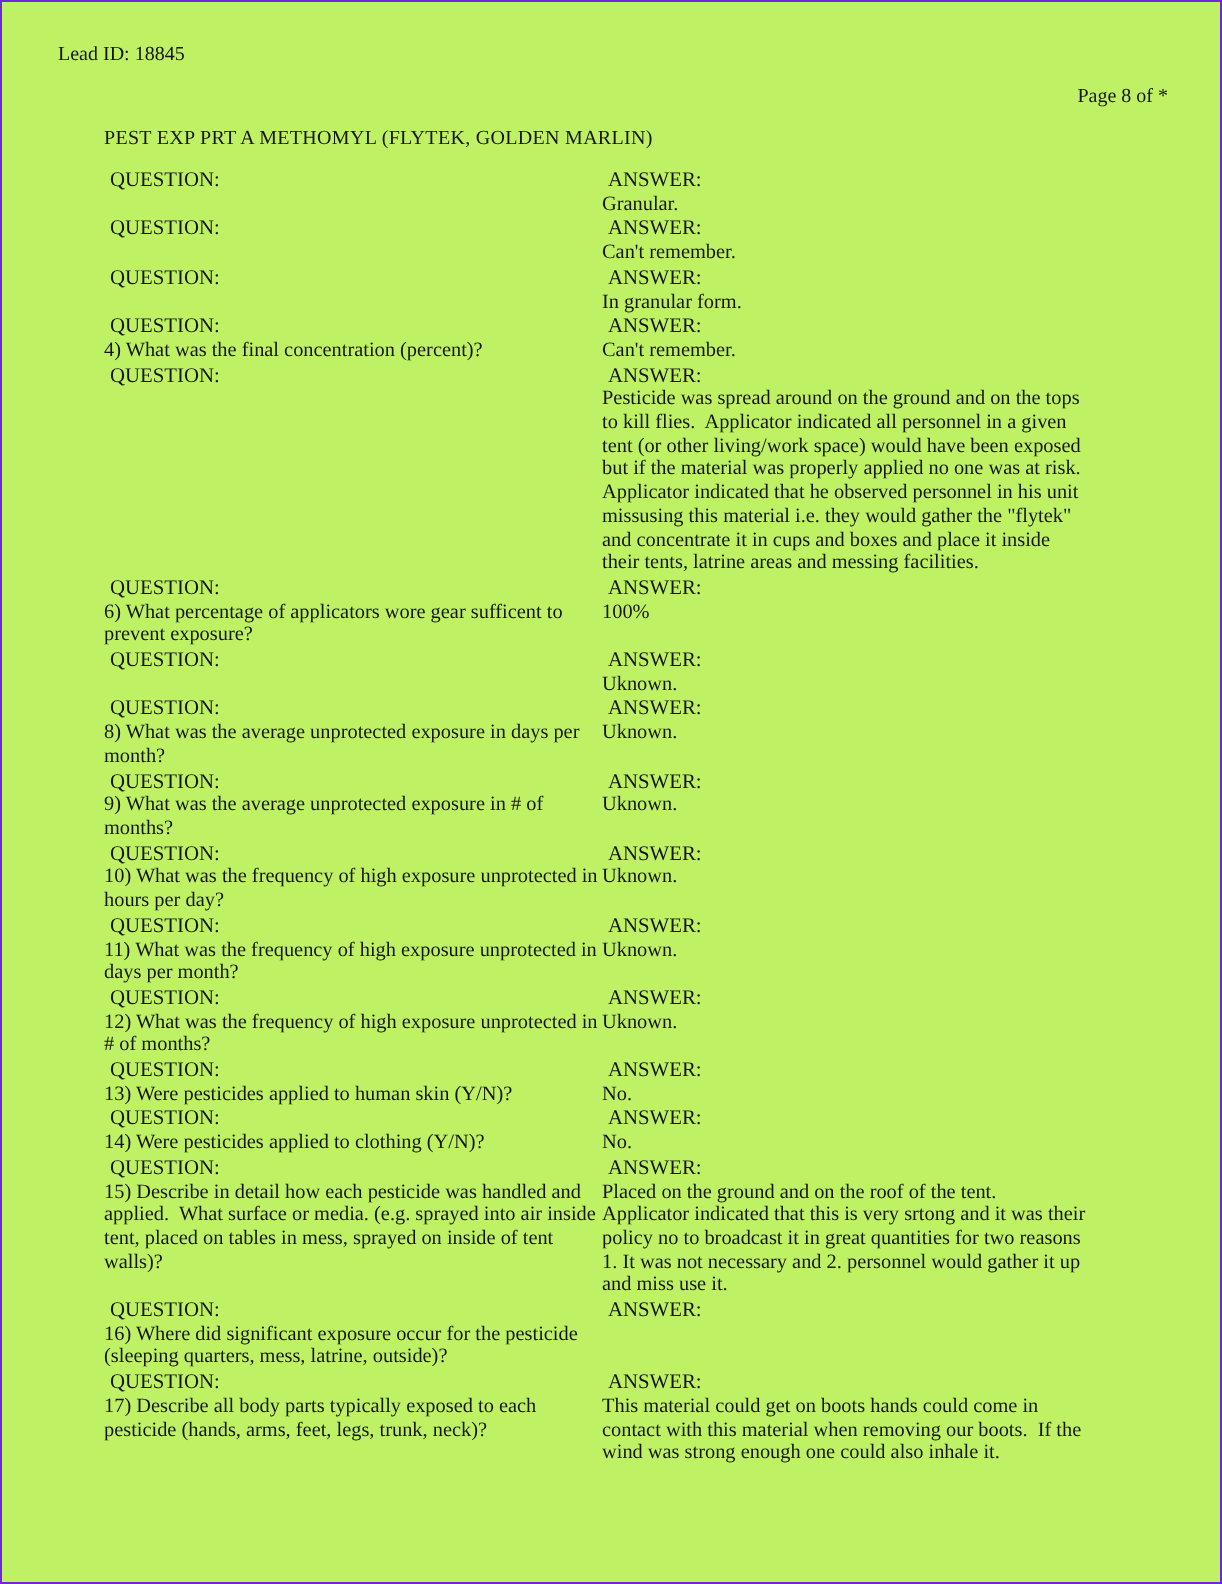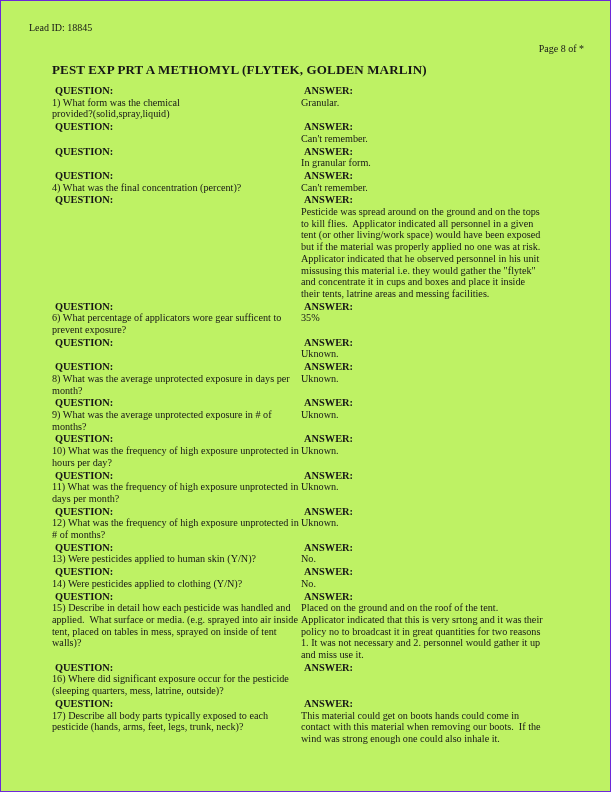--- a/index.html
+++ b/index.html
@@ -9,48 +9,46 @@
     background:#bef264;
     border:1px solid #6d28d9;
     overflow:hidden;
     font-family:"Liberation Serif", serif;
     color:#161616;
   }
   .hdr-left{position:absolute;left:28px;top:21px;font-size:10px;line-height:12px;}
   .hdr-right{position:absolute;right:26px;top:21px;font-size:10px;line-height:12px;margin-top:21px;}
   .doc-title{
     position:absolute;left:51px;top:62px;
-    font-weight:bold;font-size:13px;letter-spacing:0.15px;line-height:13px;
+    font-weight:normal;font-size:10px;letter-spacing:0.15px;line-height:13px;
     white-space:pre;
   }
   .qa-list{position:absolute;left:51px;top:84px;right:22px;}
   .qa-row{display:flex;margin-bottom:1px;}
   .q-col{flex:0 0 249px;width:249px;min-width:0;}
   .a-col{flex:1;min-width:0;}
   .qa-label{
-    font-weight:bold;font-size:10.4px;line-height:11.7px;
+    font-weight:normal;font-size:10.4px;line-height:11.7px;
     padding-left:3px;white-space:pre;
   }
   .qa-text{
     font-size:10.2px;line-height:11.7px;white-space:pre;
   }
 </style>
 </head>
 <body>
 
 <div class="page">
   <div class="hdr-left">Lead ID: 18845</div>
   <div class="hdr-right">Page 8 of  *</div>
   <div class="doc-title">PEST EXP PRT A METHOMYL (FLYTEK, GOLDEN MARLIN)</div>
   <div class="qa-list" id="qa-list">
       <div class="qa-row">
         <div class="q-col">
           <div class="qa-label">QUESTION:</div>
-          <div class="qa-text">1) What form was the chemical
-provided?(solid,spray,liquid)</div>
         </div>
         <div class="a-col">
           <div class="qa-label">ANSWER:</div>
           <div class="qa-text">Granular.</div>
         </div>
       </div>
       <div class="qa-row">
         <div class="q-col">
           <div class="qa-label">QUESTION:</div>
         </div>
@@ -95,21 +93,21 @@
         </div>
       </div>
       <div class="qa-row">
         <div class="q-col">
           <div class="qa-label">QUESTION:</div>
           <div class="qa-text">6) What percentage of applicators wore gear sufficent to
 prevent exposure?</div>
         </div>
         <div class="a-col">
           <div class="qa-label">ANSWER:</div>
-          <div class="qa-text">35%</div>
+          <div class="qa-text">100%</div>
         </div>
       </div>
       <div class="qa-row">
         <div class="q-col">
           <div class="qa-label">QUESTION:</div>
         </div>
         <div class="a-col">
           <div class="qa-label">ANSWER:</div>
           <div class="qa-text">Uknown.</div>
         </div>

